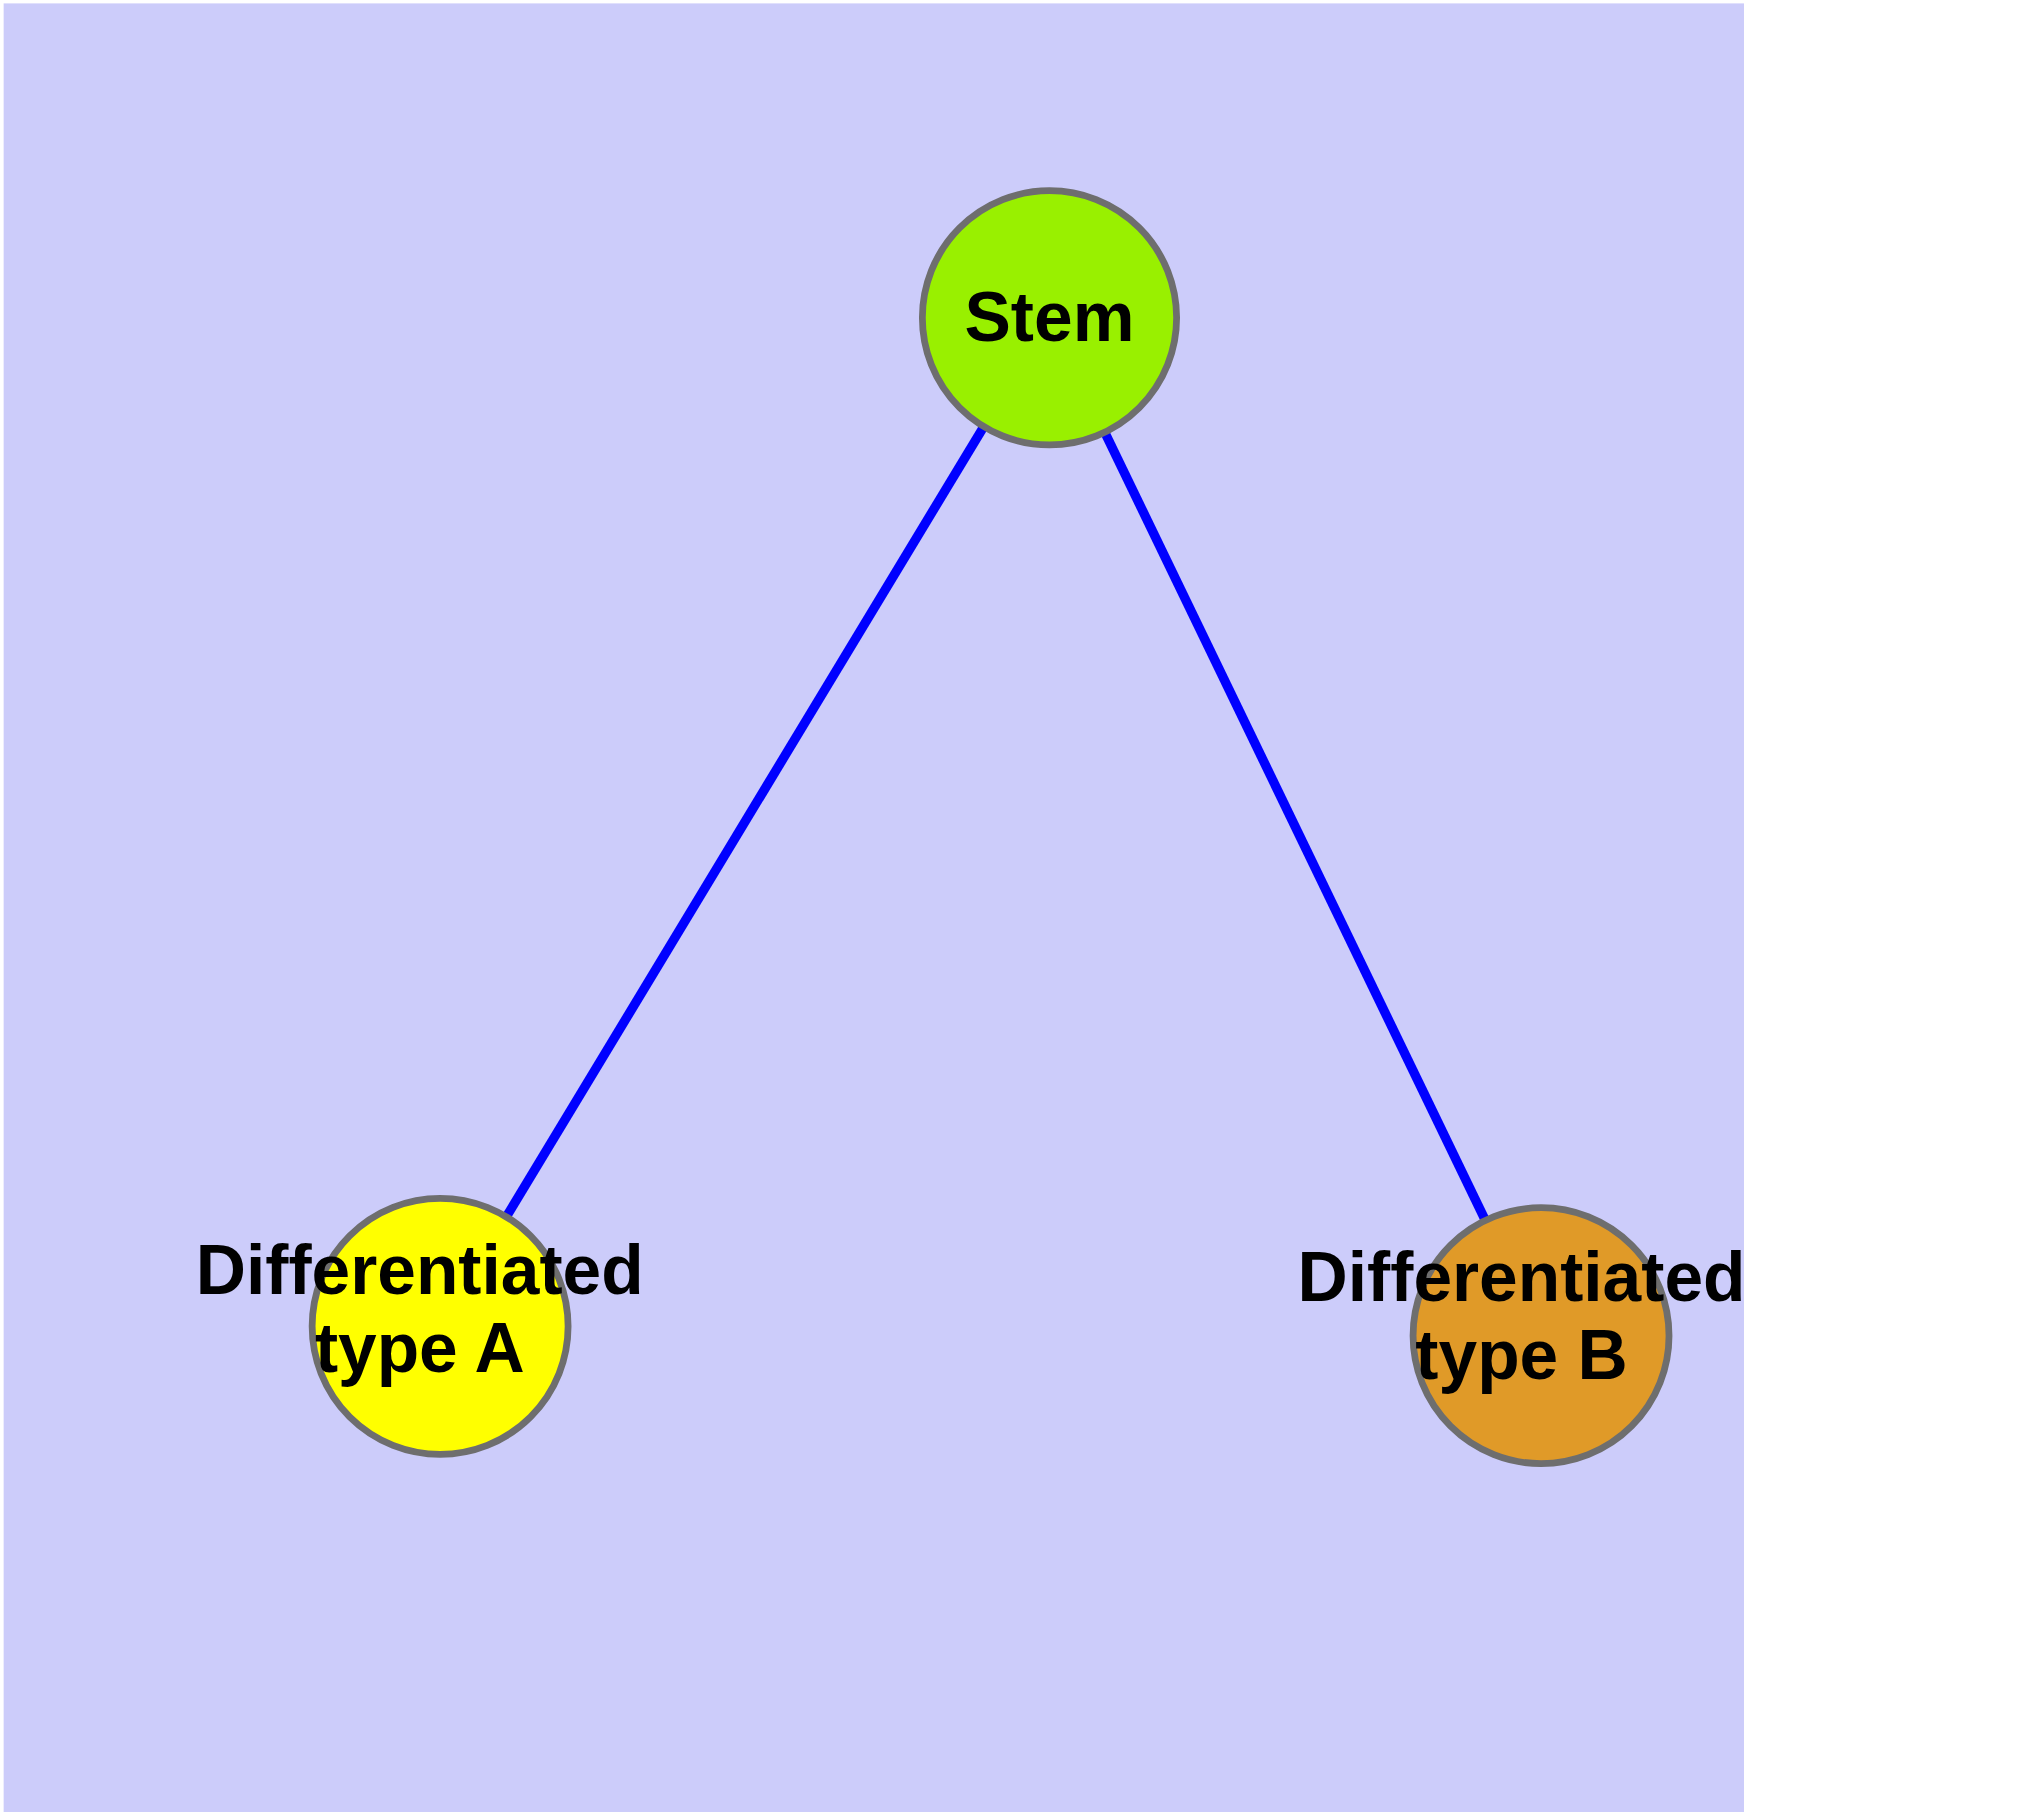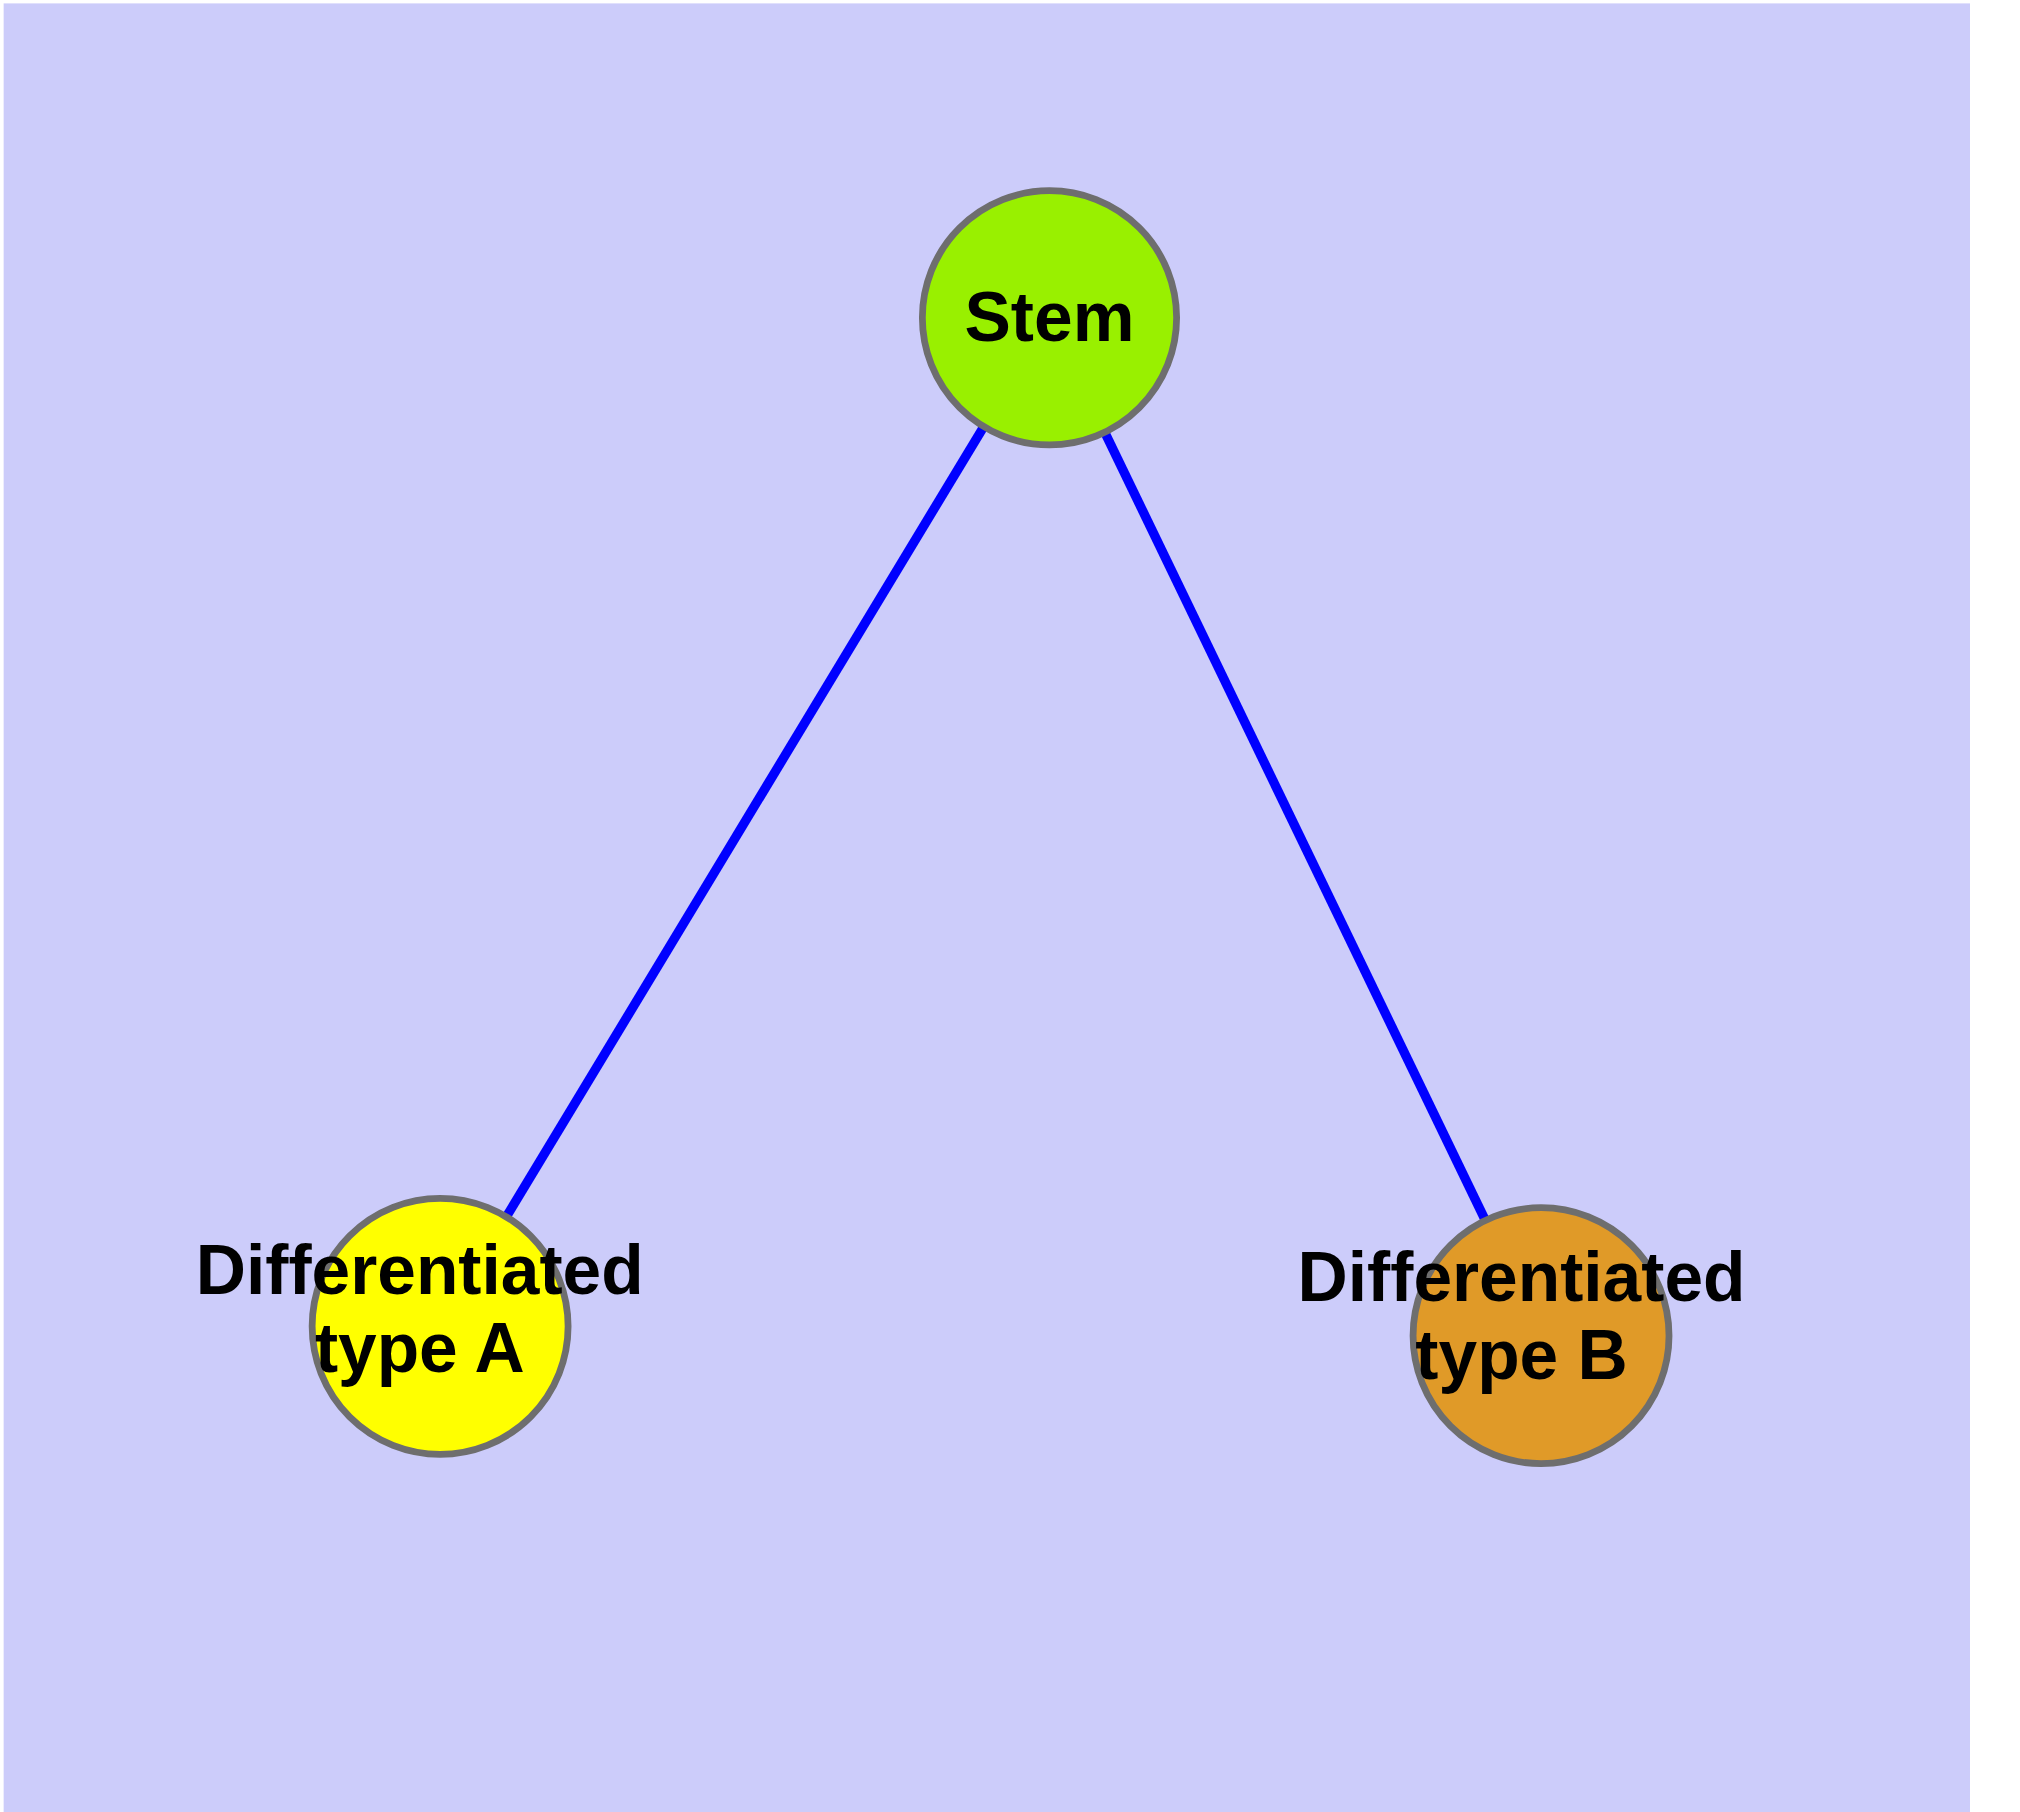--- a/index.html
+++ b/index.html
@@ -6,21 +6,21 @@
   html, body {
     margin: 0;
     padding: 0;
     background: #ffffff;
   }
   body {
     font-family: "Liberation Sans", sans-serif;
   }
   #canvas {
     position: relative;
-    width: 1970px;
+    width: 1744px;
     height: 1812px;
     overflow: hidden;
     background: #ffffff;
   }
   #graph-svg {
     position: absolute;
     top: 0;
     left: 0;
     width: 2021px;
     height: 1812px;

